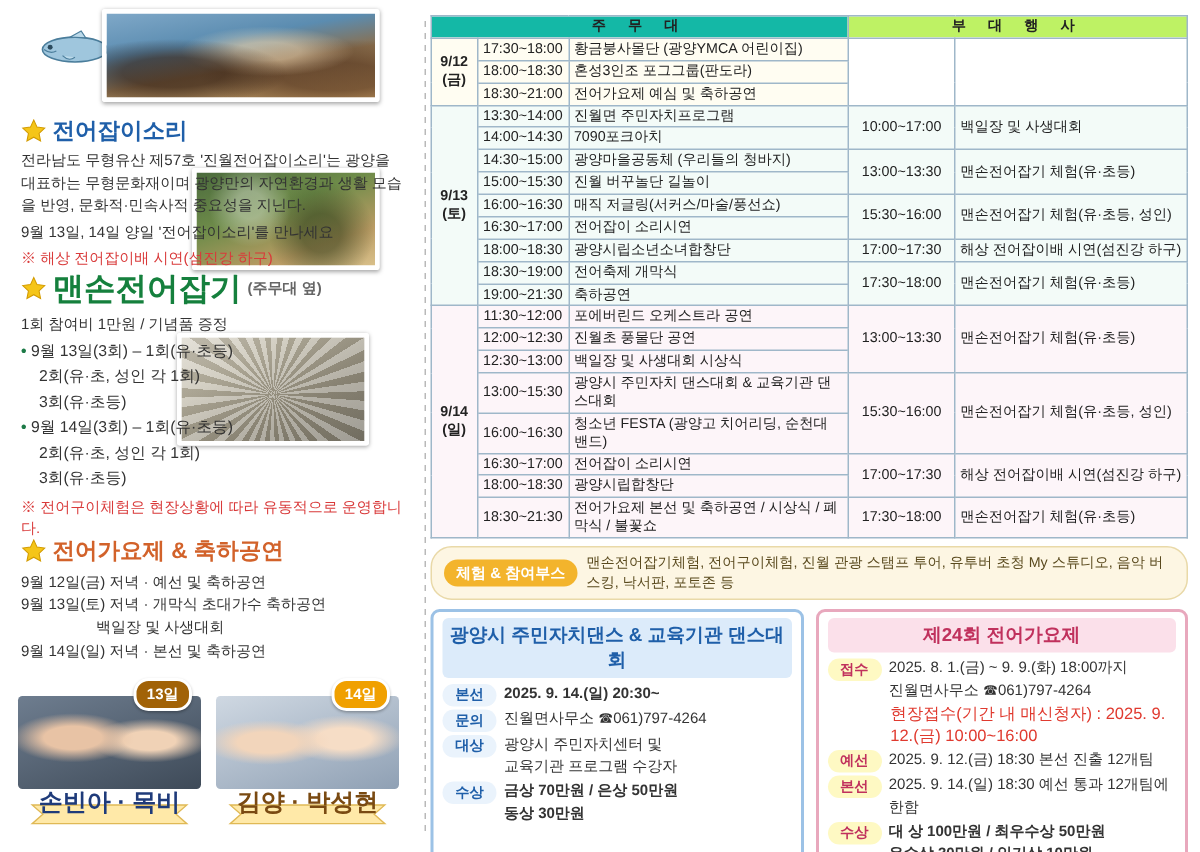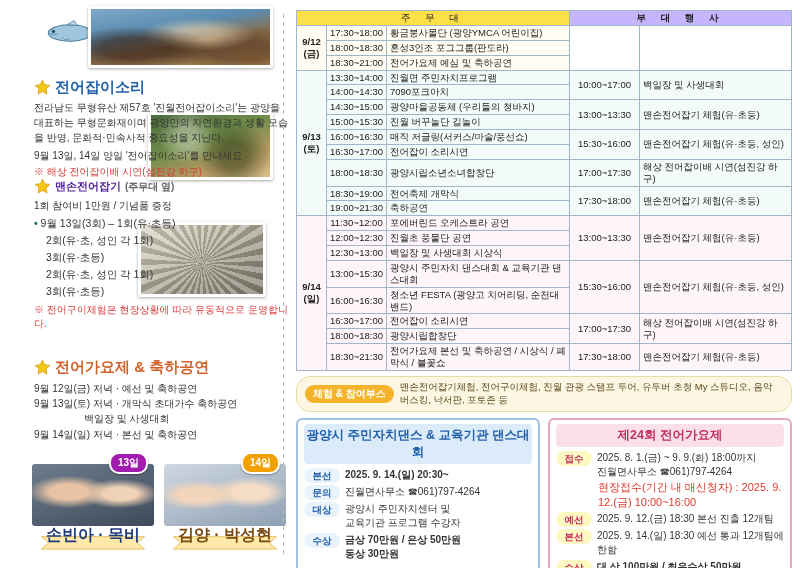--- a/index.html
+++ b/index.html
@@ -9,21 +9,21 @@
     font-family: "Liberation Sans", sans-serif;
     background: #ffffff;
     color: #231f20;
     overflow: hidden;
     position: relative;
   }
   .page { position:relative; width:800px; height:568px; display:flex; }
 
   
   .left-col {
-    width: 285px; height: 486px; position: relative; padding: 6px 8px 0 10px; margin-left: 20px;
+    width: 285px; height: 486px; position: relative; padding: 6px 8px 0 10px;
   }
   .divider-v {
     position:absolute; left:283px; top:14px; width:1px; height:540px;
     background: repeating-linear-gradient(to bottom, #b9b9b9 0 4px, transparent 4px 8px);
   }
 
   
   .photo {
     position:absolute; border:3px solid #fff; box-shadow:0 1px 3px rgba(0,0,0,.35);
     overflow:hidden;
@@ -49,21 +49,21 @@
     opacity:.75; }
 
   .fish {
     position:absolute; left:20px; top:16px; width:62px; height:34px;
   }
 
   
   .sec-title { display:flex; align-items:center; gap:4px; font-weight:bold; }
   .star { width:17px; height:17px; flex:none; }
   .t-blue { color:#1f5fa9; font-size:15px; }
-  .t-green { color:#4c1d95; font-size:11px; }
+  .t-green { color:#15803d; font-size:21px; }
   .t-orange { color:#d2622a; font-size:15px; }
 
   .body-txt { font-size:10px; line-height:1.52; color:#333; }
   .note-red { color:#d93a3a; font-size:10px; }
   .bullet-list { font-size:10.5px; line-height:1.62; color:#333; margin:0; padding:0; list-style:none; }
   .bullet-list .dot { color:#1d7a47; font-weight:bold; }
   .sub { padding-left:12px; }
 
   
   .artist-row { position:absolute; left:12px; top:452px; width:262px; height:112px; display:flex; gap:10px; }
@@ -73,42 +73,42 @@
   }
   .a1 .frame { background: linear-gradient(160deg,#6e7d8f 0%,#3e4a58 100%); }
   .a1 .frame::after{ content:""; position:absolute; inset:0;
     background: radial-gradient(ellipse at 30% 45%, #e8c3a5 0 16%, transparent 34%),
                 radial-gradient(ellipse at 72% 48%, #f0d2b6 0 14%, transparent 32%); }
   .a2 .frame { background: linear-gradient(160deg,#cfd8e2 0%,#8fa0b4 100%); }
   .a2 .frame::after{ content:""; position:absolute; inset:0;
     background: radial-gradient(ellipse at 28% 50%, #f2d5bb 0 16%, transparent 34%),
                 radial-gradient(ellipse at 70% 46%, #f6ddc6 0 15%, transparent 33%); }
   .badge-day {
-    position:absolute; right:6px; top:0; background:#a21caf; color:#fff; font-size:10px;
+    position:absolute; right:6px; top:0; background:#a16207; color:#fff; font-size:10px;
     font-weight:bold; border-radius:10px; padding:2px 7px; z-index:3;
     border:2px solid #fff; box-shadow:0 1px 2px rgba(0,0,0,.3);
   }
   .a2 .badge-day { background:#f0a000; }
   .artist-name {
     position:absolute; left:0; bottom:6px; width:100%; text-align:center;
     font-size:16px; font-weight:bold; color:#1f3b7a;
   }
   .a2 .artist-name { color:#7a4a12; }
   .ribbon { position:absolute; left:4px; bottom:2px; width:114px; height:16px; }
 
   
   .right-col { width:515px; height:568px; padding:10px 8px 0 2px; position:relative; }
 
   table.sched { width:100%; border-collapse:collapse; table-layout:fixed; }
   table.sched th, table.sched td {
     border:1px solid #9fb7c9; font-size:9.5px; padding:1px 3px; color:#222;
     line-height:1.25; vertical-align:middle;
   }
-  th.h-main { background:#fde047; font-size:13px; font-weight:normal; letter-spacing:6px; padding:4px 0; color:#333; }
-  th.h-side { background:#c4b5fd; font-size:13px; font-weight:bold; letter-spacing:6px; padding:4px 0; color:#333; }
+  th.h-main { background:#14b8a6; font-size:13px; font-weight:bold; letter-spacing:6px; padding:4px 0; color:#333; }
+  th.h-side { background:#bef264; font-size:13px; font-weight:bold; letter-spacing:6px; padding:4px 0; color:#333; }
   td.daycell { font-weight:bold; font-size:11px; text-align:center; width:34px; }
   .d912 { background:#fdf3c8; }
   .d913 { background:#cfe9dd; }
   .d914 { background:#f6d9e6; }
   td.time { width:58px; text-align:center; white-space:nowrap; }
   td.evt { padding-left:5px; }
   td.time2 { width:72px; text-align:center; white-space:nowrap; }
   td.side { padding-left:5px; width:150px; }
   .r912 td { background:#fffdf2; }
   .r913 td { background:#f3fbf8; }
@@ -185,20 +185,21 @@
             <path d="M12 1.5l3.1 6.6 7.2.9-5.3 5 1.4 7.2L12 17.6 5.6 21.2 7 14l-5.3-5 7.2-.9z" fill="#f5c518" stroke="#d39b00" stroke-width="1"></path>
           </svg>
         <span class="t-green">맨손전어잡기</span>
         <span style="font-size:10px;color:#666;">(주무대 옆)</span>
       </div>
       <div class="body-txt" style="margin-top:3px;">1회 참여비 1만원 / 기념품 증정</div>
       <ul class="bullet-list" style="margin-top:2px;">
         <li><span class="dot">•</span> <span>9월 13일(3회)</span> – <span>1회(유·초등)</span></li>
         <li class="sub"><span>2회(유·초, 성인 각 1회)</span></li>
         <li class="sub"><span>3회(유·초등)</span></li>
+        <li><span class="dot">•</span> <span>9월 14일(3회)</span> – <span>1회(유·초등)</span></li>
         <li class="sub"><span>2회(유·초, 성인 각 1회)</span></li>
         <li class="sub"><span>3회(유·초등)</span></li>
       </ul>
       <div class="note-red" style="margin-top:3px;">※ 전어구이체험은 현장상황에 따라 유동적으로 운영합니다.</div>
     </div>
 
     <div style="position:absolute; left:14px; top:358px; width:258px;">
       <div class="sec-title">
         <svg class="star" viewBox="0 0 24 24">
             <path d="M12 1.5l3.1 6.6 7.2.9-5.3 5 1.4 7.2L12 17.6 5.6 21.2 7 14l-5.3-5 7.2-.9z" fill="#f5c518" stroke="#d39b00" stroke-width="1"></path>

